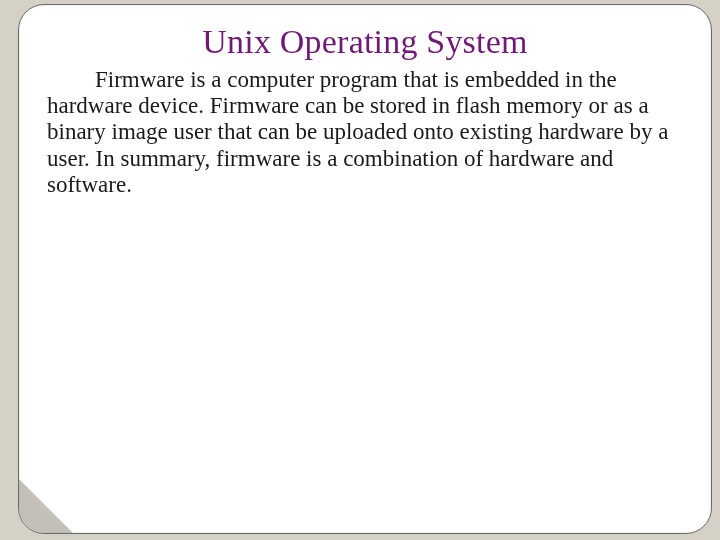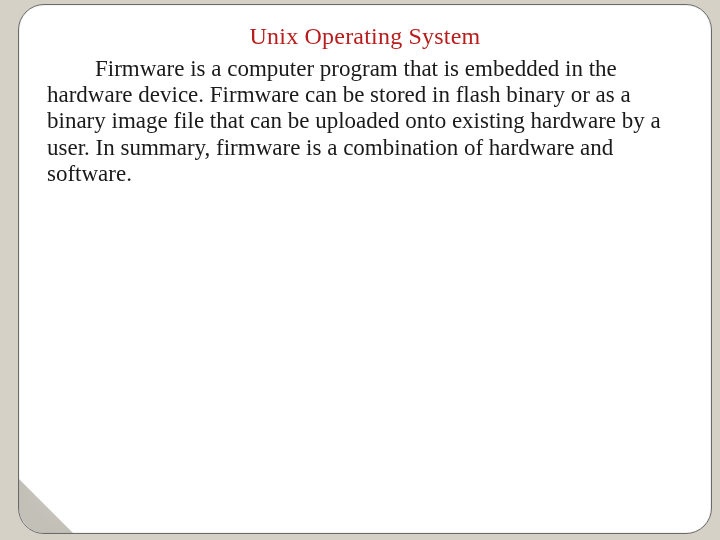--- a/index.html
+++ b/index.html
@@ -15,23 +15,23 @@
     left: 18px;
     right: 8px;
     bottom: 6px;
     background: #ffffff;
     border: 1px solid #6a6a6a;
     border-radius: 26px;
     box-shadow: 0 0 0 1px rgba(0,0,0,0.05) inset;
     padding: 14px 28px 20px 28px;
   }
   .slide-title {
-    font-size: 24px;
+    font-size: 34px;
     font-weight: 400;
-    color: #b91c1c;
+    color: #701a75;
     text-align: center;
     margin: 4px 0 6px 0;
     letter-spacing: 0.2px;
   }
   .slide-body {
     font-size: 23px;
     line-height: 1.14;
     color: #1a1a1a;
     text-align: left;
     text-indent: 48px;
@@ -54,15 +54,15 @@
     width: 54px; height: 54px;
     border-bottom-left-radius: 26px;
     background: radial-gradient(circle at 100% 0%, rgba(255,255,255,0) 0%, rgba(255,255,255,0) 40%, rgba(120,114,100,0.25) 70%);
   }
 </style>
 </head>
 <body>
 
 <div class="slide-frame">
   <h1 class="slide-title">Unix Operating System</h1>
-  <p class="slide-body">Firmware is a computer program that is embedded in the hardware device. Firmware can be stored in flash binary or as a binary image file that can be uploaded onto existing hardware by a user. In summary, firmware is a combination of hardware and software.</p>
+  <p class="slide-body">Firmware is a computer program that is embedded in the hardware device. Firmware can be stored in flash memory or as a binary image user that can be uploaded onto existing hardware by a user. In summary, firmware is a combination of hardware and software.</p>
   <div class="corner-accent"></div>
 </div>
 
 </body></html>

